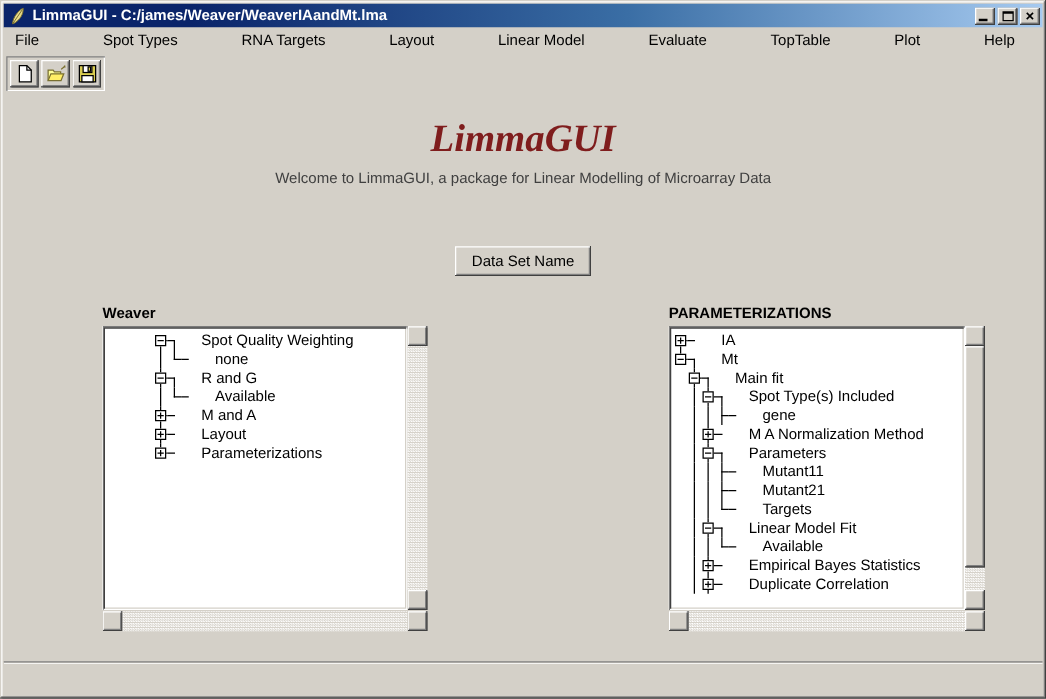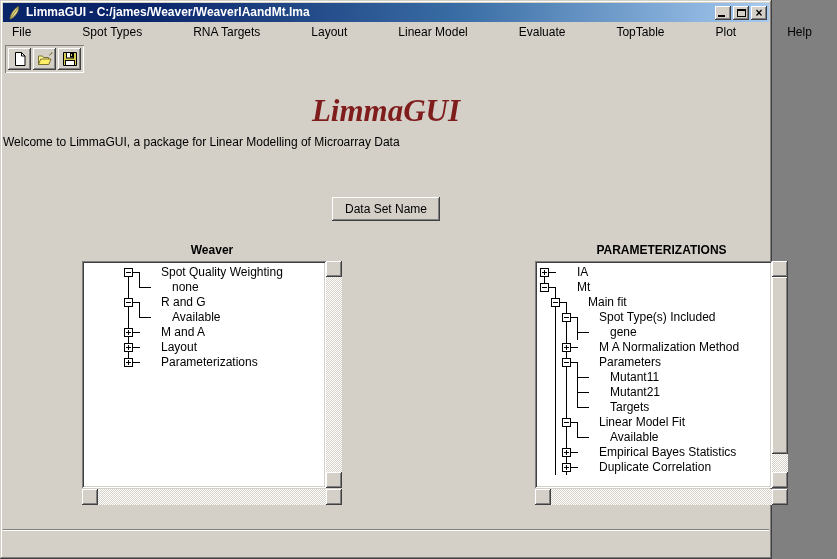--- a/index.html
+++ b/index.html
@@ -1,20 +1,20 @@
 <!DOCTYPE html>
 <html><head>
 <meta charset="utf-8">
 <style>
   html,body{margin:0;padding:0;background:#808080;}
   *{box-sizing:border-box;}
   body{font-family:"Liberation Sans",sans-serif;}
 
   .window{
-    position:relative;width:772px;height:559px;background:#d4d0c8;
+    position:relative;width:837px;height:559px;background:#d4d0c8;
     padding:3px;
     box-shadow: inset -1px -1px #404040, inset 1px 1px #d4d0c8,
                 inset -2px -2px #808080, inset 2px 2px #ffffff;
   }
 
   
   .titlebar{
     height:19px;display:flex;align-items:center;
     background:linear-gradient(to right,#0a246a 0%,#0a246a 18%,#3a6ea5 60%,#a6caf0 100%);
     padding:0 2px 0 3px;
@@ -52,32 +52,32 @@
     box-shadow: inset -1px -1px #404040, inset 1px 1px #ffffff, inset -2px -2px #808080;
     display:flex;align-items:center;justify-content:center;cursor:default;
   }
 
   
   .page-title{
     margin-top:16px;text-align:center;
     font-family:"Liberation Serif",serif;font-style:italic;font-weight:bold;
     font-size:31px;color:#7f1d1d;
   }
-  .subtitle{margin-top:6px;font-size:12px;color:#000000;}
+  .subtitle{margin-top:6px;text-align:center;font-size:12px;color:#404040;}
   .dsn-row{margin-top:48px;text-align:center;}
   .btn{
     font-size:12px;padding:5px 13px;border:0;background:#d4d0c8;color:#000;
     box-shadow: inset -1px -1px #404040, inset 1px 1px #ffffff, inset -2px -2px #808080;
     cursor:default;font-family:"Liberation Sans",sans-serif;
   }
 
   
   .trees{position:relative;height:280px;margin-top:22px;}
   .tree-group{position:absolute;top:0;}
-  .tree-header{font-size:12px;font-weight:bold;text-align:center;height:16px;margin-bottom:2px;}
+  .tree-header{font-size:12px;font-weight:bold;text-align:left;height:16px;margin-bottom:2px;}
   .tree-widget{display:inline-block;}
   .tree-main{display:flex;}
   .tree-area{
     background:#ffffff;height:227px;overflow:hidden;position:relative;
     box-shadow: inset 1px 1px #808080, inset -1px -1px #ffffff,
                 inset 2px 2px #404040, inset -2px -2px #d4d0c8;
     padding:4px 0 0 4px;
   }
   .trow{height:15px;display:flex;align-items:stretch;white-space:nowrap;}
   .tcell{width:11px;height:15px;position:relative;flex:none;}

